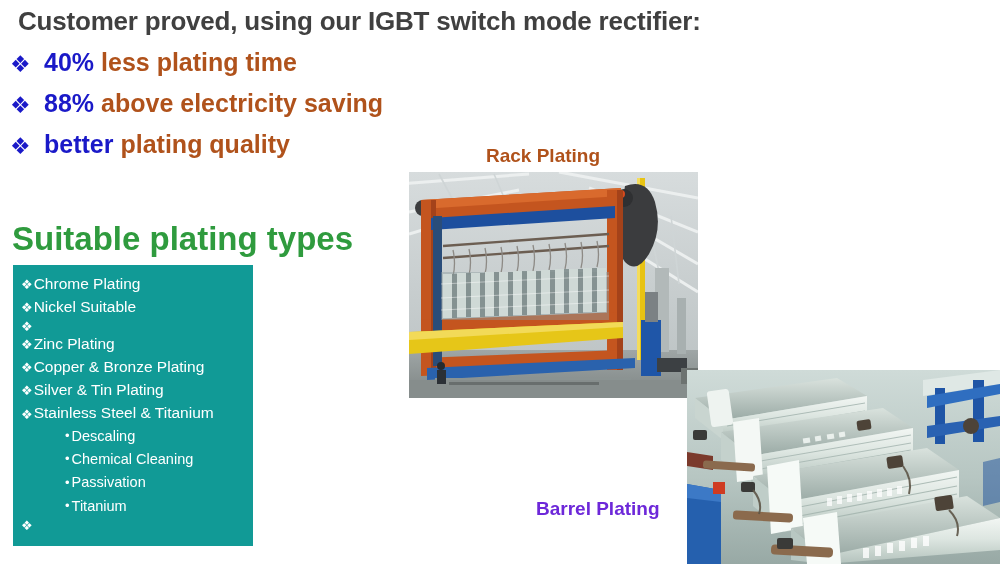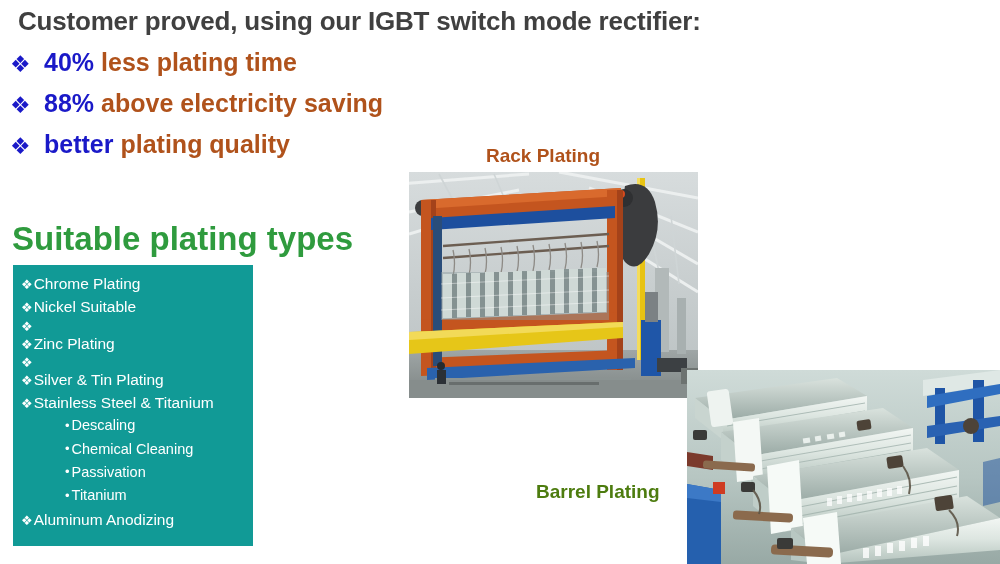--- a/index.html
+++ b/index.html
@@ -122,24 +122,24 @@
     top: 145px;
     font-size: 19px;
     font-weight: bold;
     color: #b0521b;
     white-space: nowrap;
     text-align: center;
   }
   #barrel-caption {
     position: absolute;
     left: 536px;
-    top: 481px;
+    top: 498px;
     font-size: 19px;
     font-weight: bold;
-    color: #4d7c0f;
+    color: #6d28d9;
     white-space: nowrap;
     z-index: 6;
   }
 
   
   .photo {
     position: absolute;
     overflow: hidden;
   }
   #rack-photo {
@@ -201,20 +201,21 @@
   </div>
   <div class="type-item">
     <span class="type-bullet">❖</span>
   </div>
   <div class="type-item">
     <span class="type-bullet">❖</span>
     <span>Zinc Plating</span>
   </div>
   <div class="type-item">
     <span class="type-bullet">❖</span>
+    <span>Copper &amp; Bronze Plating</span>
   </div>
   <div class="type-item">
     <span class="type-bullet">❖</span>
     <span>Silver &amp; Tin Plating</span>
   </div>
   <div class="type-item">
     <span class="type-bullet">❖</span>
     <span>Stainless Steel &amp; Titanium</span>
   </div>
 
@@ -230,21 +231,20 @@
     <span class="type-bullet">•</span>
     <span>Passivation</span>
   </div>
   <div class="type-item sub">
     <span class="type-bullet">•</span>
     <span>Titanium</span>
   </div>
 
   <div class="type-item">
     <span class="type-bullet">❖</span>
-    <span>Aluminum Anodizing</span>
   </div>
 
 </div>
 
 <div id="rack-caption">Rack Plating</div>
 
 <div class="photo" id="rack-photo">
   <svg viewBox="0 0 289 226" preserveAspectRatio="none">
     <defs>
       <linearGradient id="ceil" x1="0" y1="0" x2="0" y2="1">

